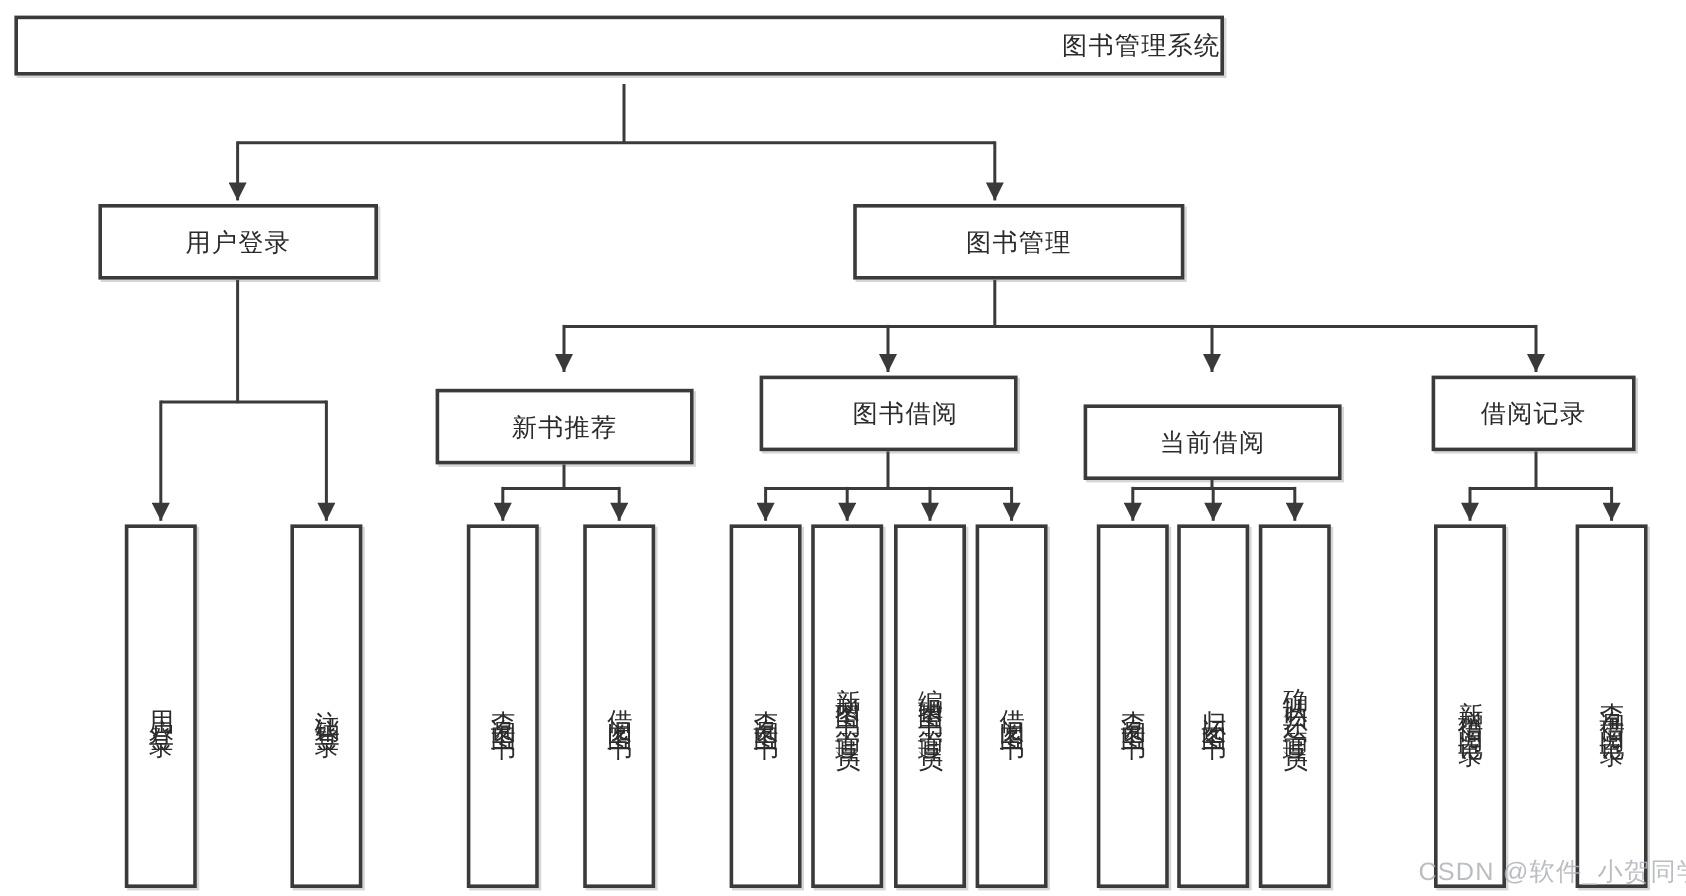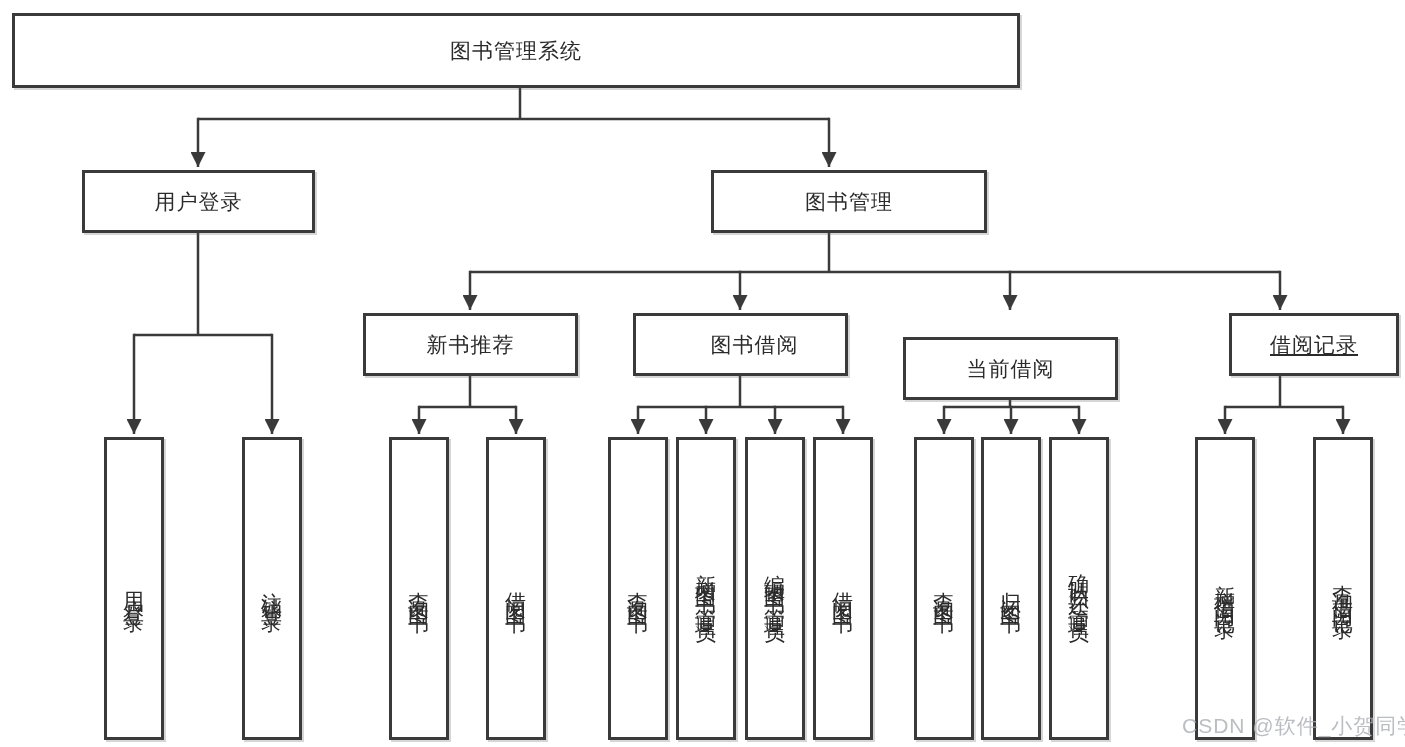--- a/index.html
+++ b/index.html
@@ -37,21 +37,22 @@
     letter-spacing: 1px;
     text-align: center;
   }
   .box.h {
     height: 63px;
   }
   .box.root {
     left: 12px;
     top: 13px;
     width: 1008px;
-    height: 75px;
+    height: 50px;
+    justify-content: flex-end;
   }
   .box.leaf {
     top: 437px;
     width: 60px;
     height: 303px;
   }
   .vlabel {
     writing-mode: vertical-rl;
     text-orientation: mixed;
     letter-spacing: 7px;
@@ -129,30 +130,30 @@
     <span>图书管理系统</span>
   </div>
 
   <div class="box h" style="left:82px; top:170px; width:233px;">
     <span>用户登录</span>
   </div>
   <div class="box h" style="left:711px; top:170px; width:276px;">
     <span>图书管理</span>
   </div>
 
-  <div class="box h" style="left:363px; top:313px; width:215px;">
+  <div class="box h" style="left:363px; top:324px; width:215px;">
     <span>新书推荐</span>
   </div>
   <div class="box h" style="left:633px; top:313px; width:215px;padding-left:28px;">
     <span>图书借阅</span>
   </div>
   <div class="box h" style="left:903px; top:313px; width:215px;margin-top:24px;">
     <span>当前借阅</span>
   </div>
-  <div class="box h" style="left:1229px; top:313px; width:170px;text-decoration:underline;">
+  <div class="box h" style="left:1193px; top:313px; width:170px;">
     <span>借阅记录</span>
   </div>
 
   <div class="box leaf" style="left:104px;">
     <span class="vlabel">用户登录</span>
   </div>
   <div class="box leaf" style="left:242px;">
     <span class="vlabel">注销登录</span>
   </div>
 

